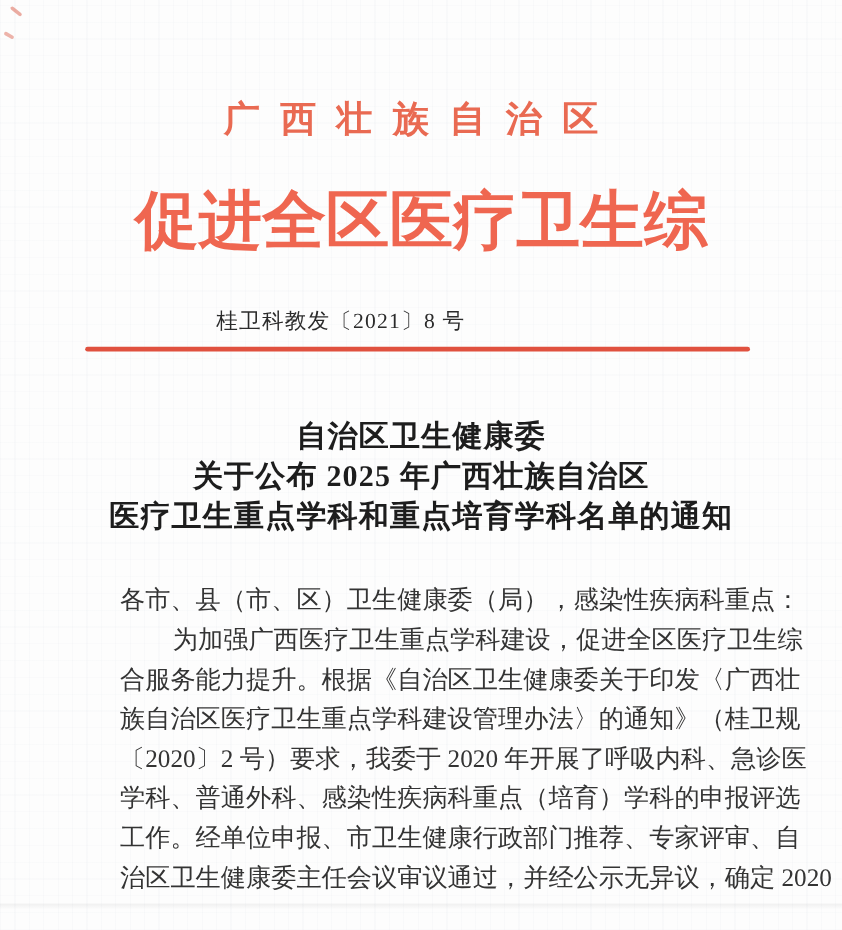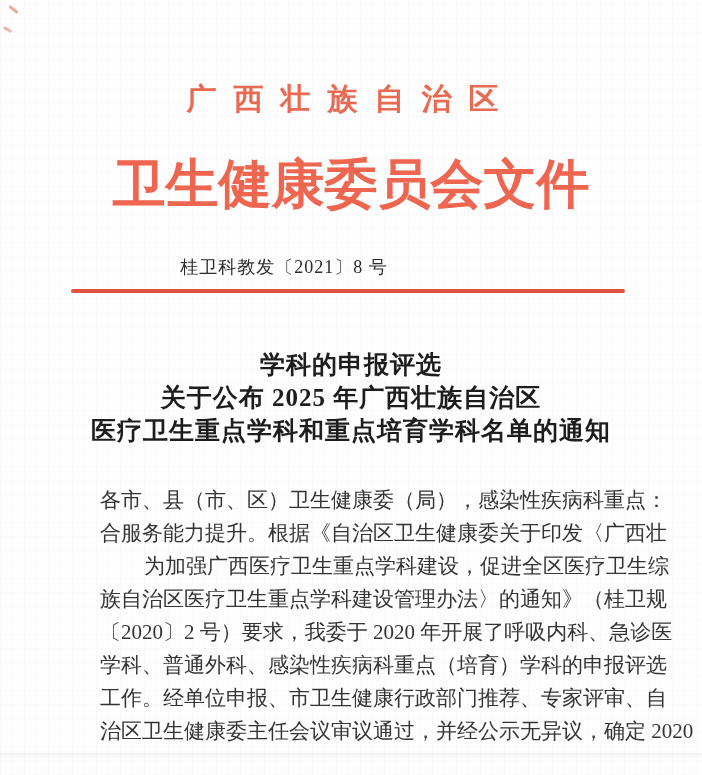--- a/index.html
+++ b/index.html
@@ -102,36 +102,36 @@
 </head>
 <body>
 
 <div class="page">
 
   <div class="scan-speck speck-1"></div>
   <div class="scan-speck speck-2"></div>
 
   <div class="region-line">广西壮族自治区</div>
 
-  <div class="agency-line">卫生健康委员会文件</div>
+  <div class="agency-line">促进全区医疗卫生综</div>
 
   <div class="doc-number">桂卫科教发〔2021〕8 号</div>
 
   <div class="red-rule"></div>
 
   <div class="notice-title">
-    <div>学科的申报评选</div>
+    <div>自治区卫生健康委</div>
     <div>关于公布 2025 年广西壮族自治区</div>
     <div>医疗卫生重点学科和重点培育学科名单的通知</div>
   </div>
 
   <div class="body-text">
     <div class="body-line">各市、县（市、区）卫生健康委（局），感染性疾病科重点：</div>
+    <div class="body-line indent-2em">为加强广西医疗卫生重点学科建设，促进全区医疗卫生综</div>
     <div class="body-line">合服务能力提升。根据《自治区卫生健康委关于印发〈广西壮</div>
-    <div class="body-line indent-2em">为加强广西医疗卫生重点学科建设，促进全区医疗卫生综</div>
     <div class="body-line">族自治区医疗卫生重点学科建设管理办法〉的通知》（桂卫规</div>
     <div class="body-line">〔2020〕2 号）要求，我委于 2020 年开展了呼吸内科、急诊医</div>
     <div class="body-line">学科、普通外科、感染性疾病科重点（培育）学科的申报评选</div>
     <div class="body-line">工作。经单位申报、市卫生健康行政部门推荐、专家评审、自</div>
     <div class="body-line">治区卫生健康委主任会议审议通过，并经公示无异议，确定 2020</div>
   </div>
 
   <div class="bottom-shade"></div>
 
 </div>

